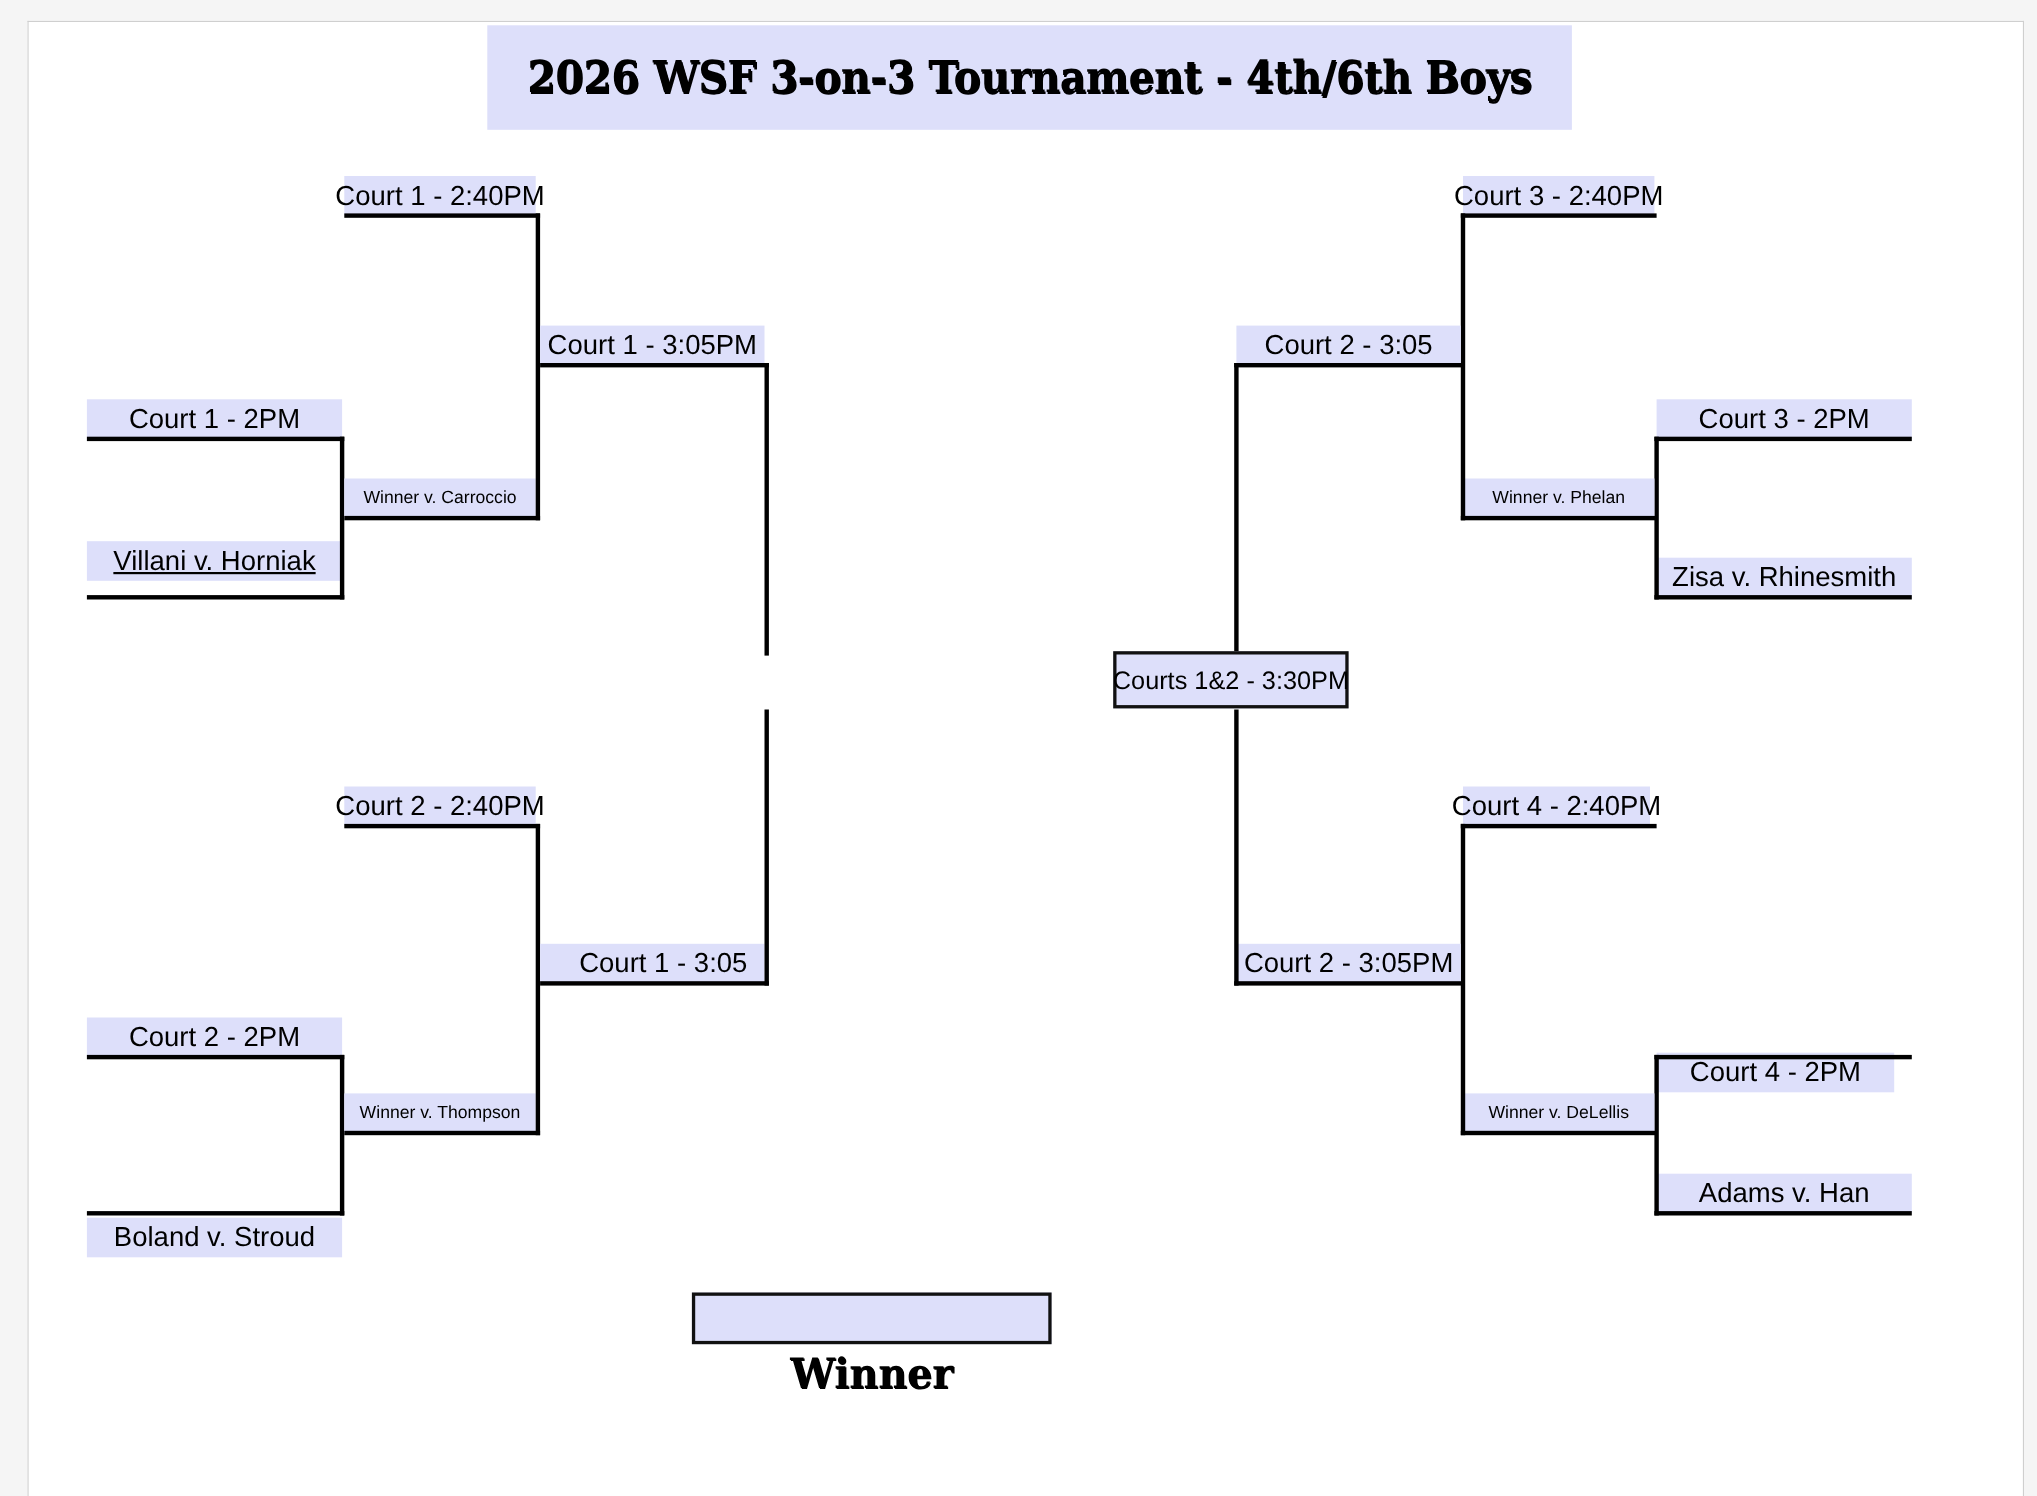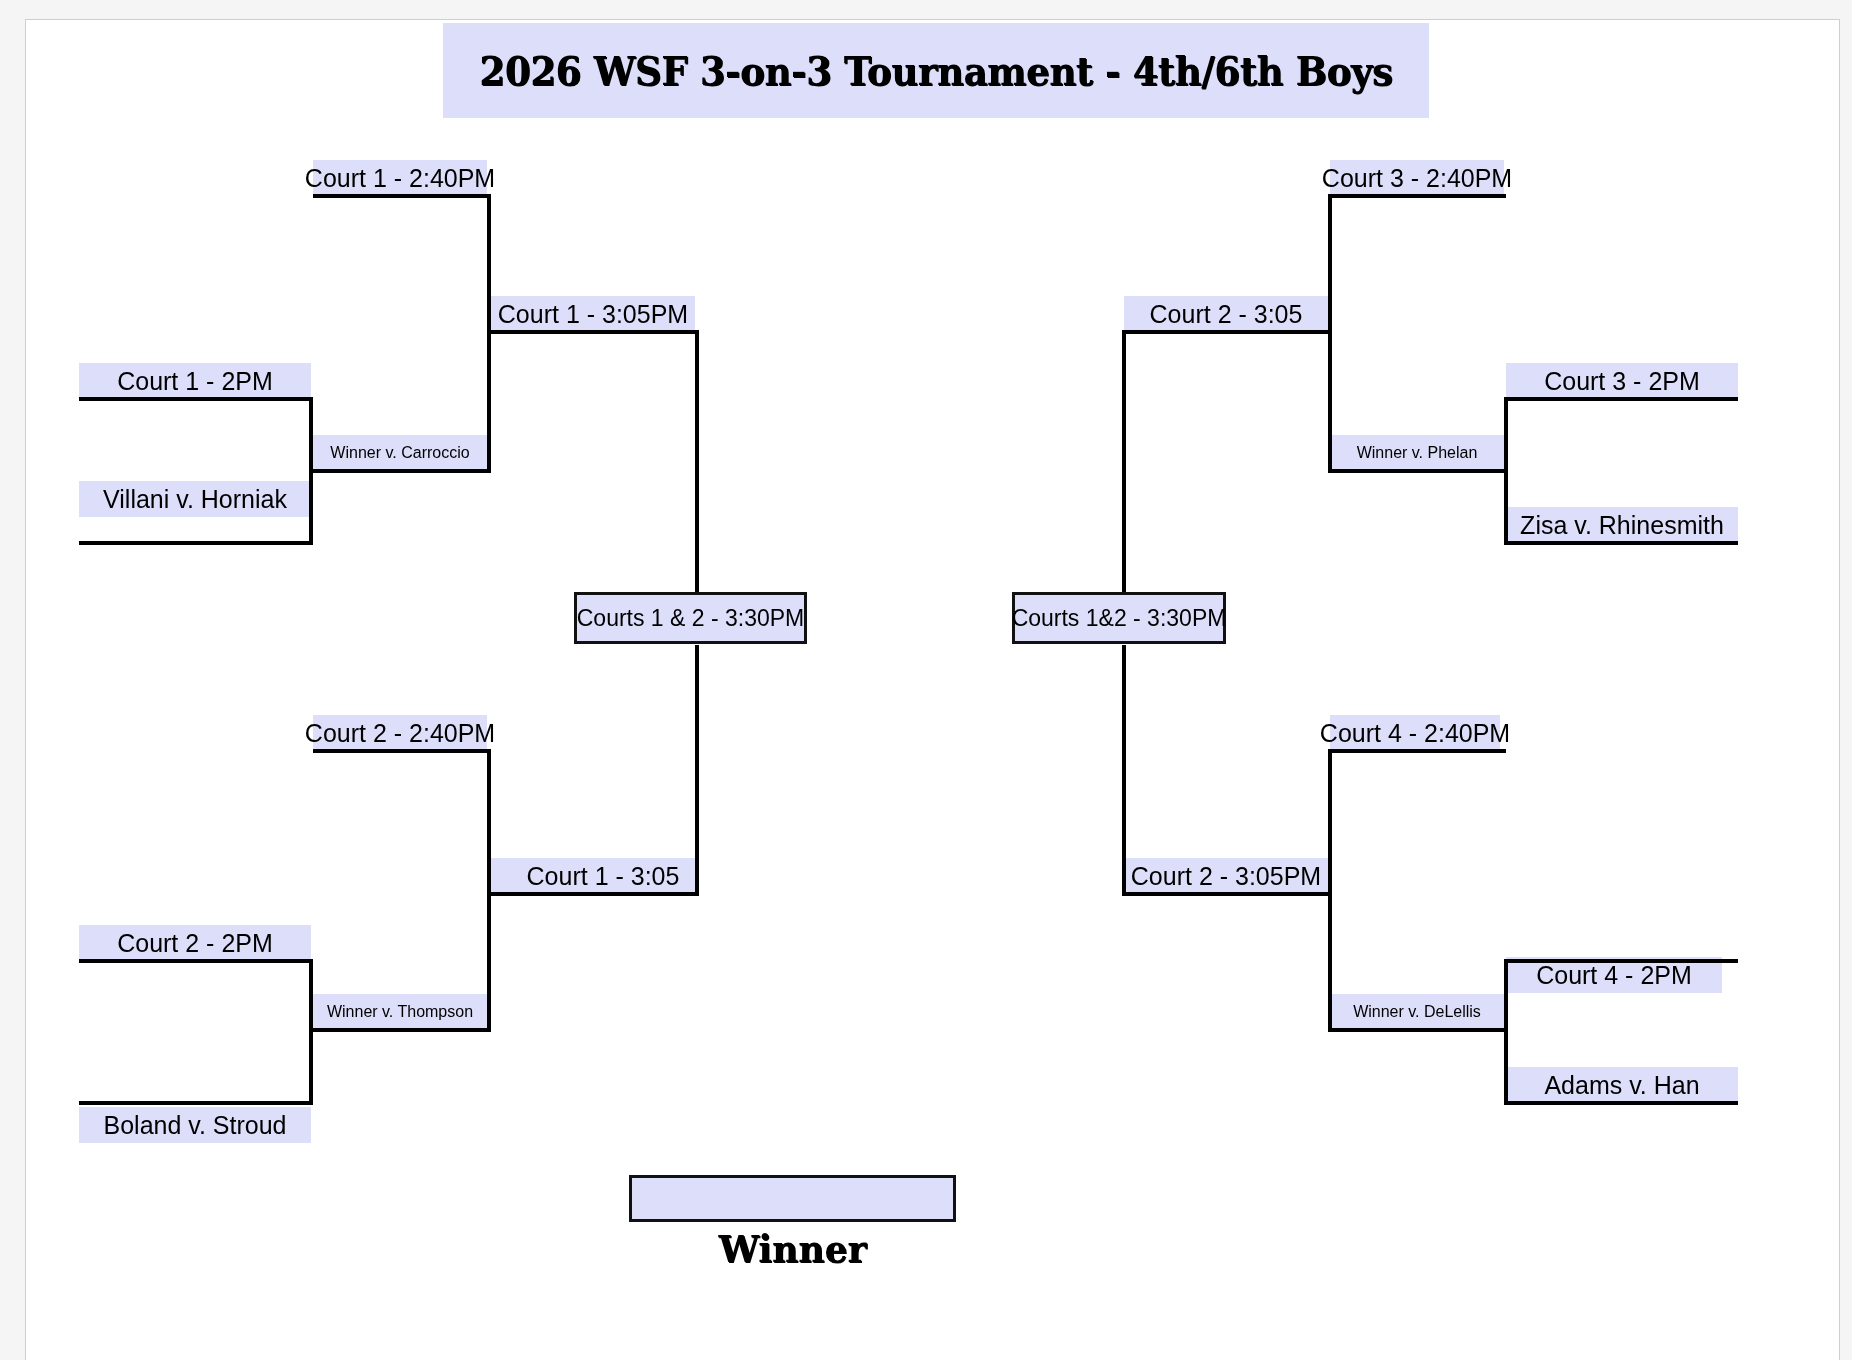--- a/index.html
+++ b/index.html
@@ -113,21 +113,21 @@
 <div id="page">
   <div class="bracket">
 
     <div id="title-box">
       <span id="title-text">2026 WSF 3-on-3 Tournament - 4th/6th Boys</span>
     </div>
 
     <div class="slab" style="left:53px; top:343px; width:232px;">Court 1 - 2PM</div>
     <div class="hline" style="left:53px; top:377px; width:234px;"></div>
 
-    <div class="slab" style="left:53px; top:461px; width:232px;">Villani v. Horniak</div>
+    <div class="slab" style="left:53px; top:472px; width:232px;text-decoration:underline;">Villani v. Horniak</div>
     <div class="hline" style="left:53px; top:521px; width:234px;"></div>
     <div class="vline" style="left:283px; top:377px; height:148px;"></div>
 
     <div class="slab" style="left:287px; top:140px; width:174px;">Court 1 - 2:40PM</div>
     <div class="hline" style="left:287px; top:174px; width:178px;"></div>
 
     <div class="slab small" style="left:287px; top:415px; width:174px;">Winner v. Carroccio</div>
     <div class="hline" style="left:287px; top:449px; width:178px;"></div>
     <div class="vline" style="left:461px; top:174px; height:279px;"></div>
 
@@ -147,23 +147,20 @@
     <div class="slab small" style="left:287px; top:974px; width:174px;">Winner v. Thompson</div>
     <div class="hline" style="left:287px; top:1008px; width:178px;"></div>
     <div class="vline" style="left:461px; top:729px; height:283px;"></div>
 
     <div class="slab" style="left:465px; top:838px; width:204px;padding-left:20px;">Court 1 - 3:05</div>
     <div class="hline" style="left:465px; top:872px; width:208px;"></div>
 
     <div class="vline" style="left:669px; top:310px; height:266px;"></div>
     <div class="vline" style="left:669px; top:625px; height:251px;"></div>
 
-    <div class="framed" style="left:548px; top:572px; width:233px; height:52px;">
-      <span>Courts 1 &amp; 2 - 3:30PM</span>
-    </div>
 
     <div class="slab" style="left:1480px; top:343px; width:232px;">Court 3 - 2PM</div>
     <div class="hline" style="left:1478px; top:377px; width:234px;"></div>
 
     <div class="slab" style="left:1480px; top:487px; width:232px;">Zisa v. Rhinesmith</div>
     <div class="hline" style="left:1478px; top:521px; width:234px;"></div>
     <div class="vline" style="left:1478px; top:377px; height:148px;"></div>
 
     <div class="slab" style="left:1304px; top:140px; width:174px;">Court 3 - 2:40PM</div>
     <div class="hline" style="left:1302px; top:174px; width:178px;"></div>

